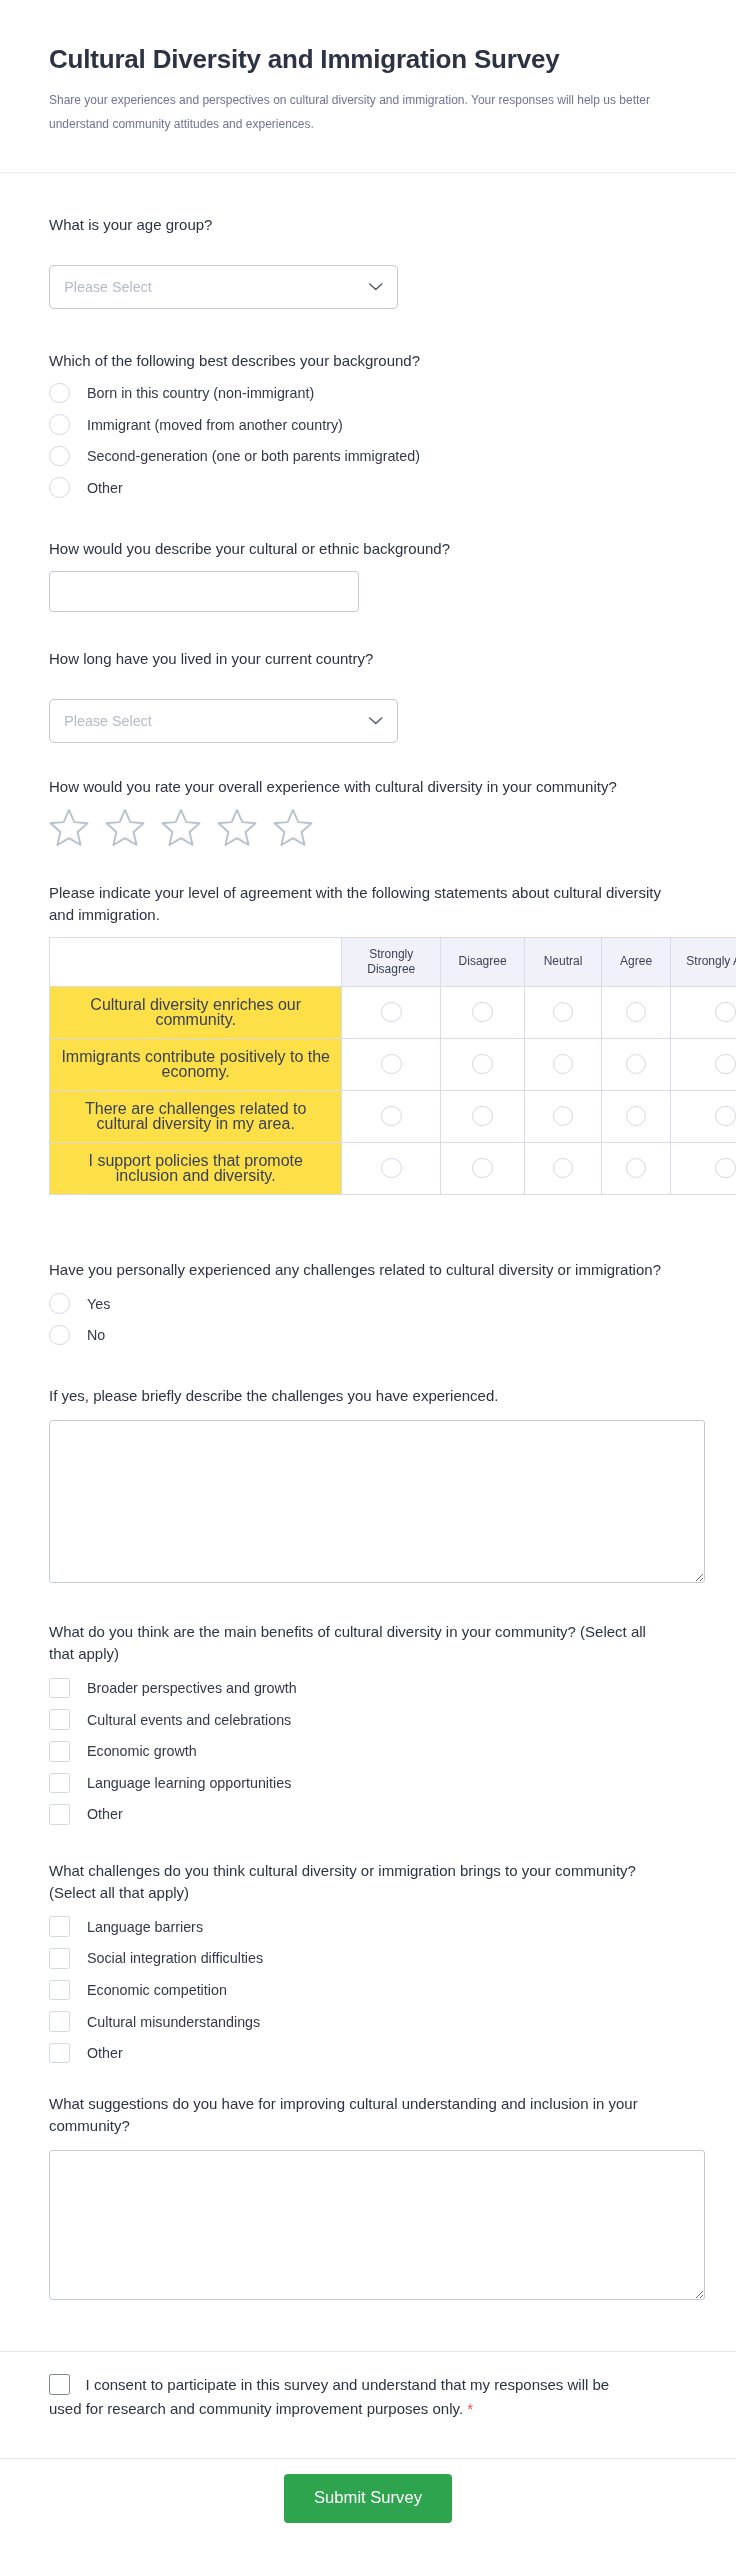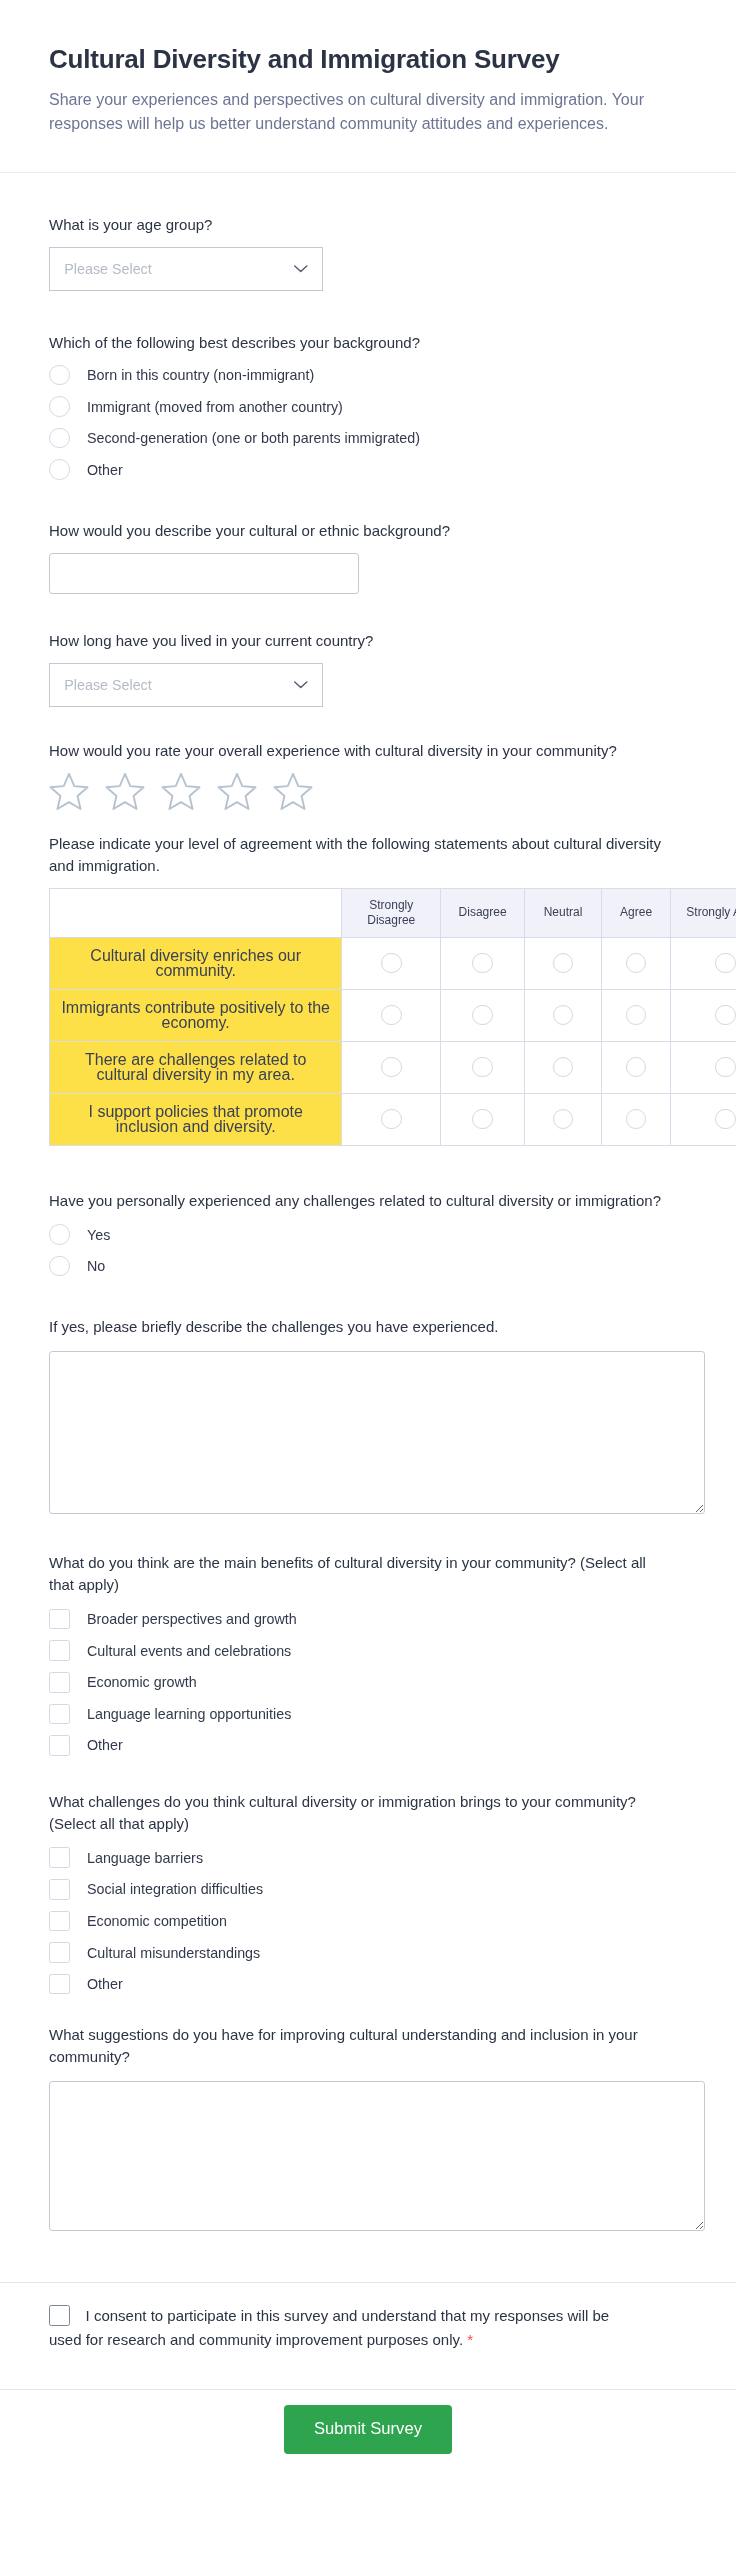--- a/index.html
+++ b/index.html
@@ -18,41 +18,41 @@
     background:#ffffff;
   }
   .form-title {
     font-size:26px;
     font-weight:700;
     color:#2c3345;
     letter-spacing:-0.2px;
   }
   .form-subtitle {
     margin-top:12.7px;
-    font-size:16px;
+    font-size:12px;
     line-height:24px;
     color:#6e7494;
     max-width:643px;
   }
   
   .form-body { padding:0 32px 16px 49px; }
   .q { margin-top:41px; }
   .q-label {
     font-size:15px;
     line-height:22px;
     font-weight:500;
     color:#2c3345;
     max-width:618px;
   }
   
   .select {
-    margin-top:11px;
-    width:274px; height:44px;
+    margin-top:29px;
+    width:349px; height:44px;
     border:0.8px solid #c2c8d4;
-    border-radius:0;
+    border-radius:5px;
     background:#fff;
     display:flex; align-items:center; justify-content:space-between;
     padding:0 14.3px;
     cursor:pointer;
   }
   .select .ph { font-size:14.3px; color:#b4bac8; }
   .chev { width:13.5px; height:8px; display:block; }
   
   .text-input {
     margin-top:11px;
@@ -242,21 +242,21 @@
           </svg>
         </span>
       <span class="star">
           <svg viewBox="0 0 50 48">
             <path d="M25 2.4l6.7 15.4 16.7 1.5-12.6 11 3.8 16.4L25 38.1 10.4 46.7l3.8-16.4-12.6-11 16.7-1.5z" fill="#ffffff" stroke="#b7c2d1" stroke-width="2.4" stroke-linejoin="round"></path>
           </svg>
         </span>
     </div>
   </section>
 
-  <section class="q" style="margin-top:23px">
+  <section class="q" style="margin-top:36px">
     <div class="q-label">Please indicate your level of agreement with the following statements about cultural diversity and immigration.</div>
     <table class="matrix">
       <colgroup>
         <col class="c-stmt">
           <col class="c1">
           <col class="c2">
           <col class="c3">
           <col class="c4">
           <col class="c5">
       </colgroup>
@@ -300,21 +300,21 @@
           <td><span class="radio"></span></td>
           <td><span class="radio"></span></td>
           <td><span class="radio"></span></td>
           <td><span class="radio"></span></td>
           <td><span class="radio"></span></td>
         </tr>
       </tbody>
     </table>
   </section>
 
-  <section class="q" style="margin-top:44px">
+  <section class="q" style="margin-top:64px">
     <div class="q-label">Have you personally experienced any challenges related to cultural diversity or immigration?</div>
     <div class="opt" style="margin-top:12.7px">
       <span class="radio"></span>
       <span class="opt-label">Yes</span>
     </div>
     <div class="opt">
       <span class="radio"></span>
       <span class="opt-label">No</span>
     </div>
   </section>

